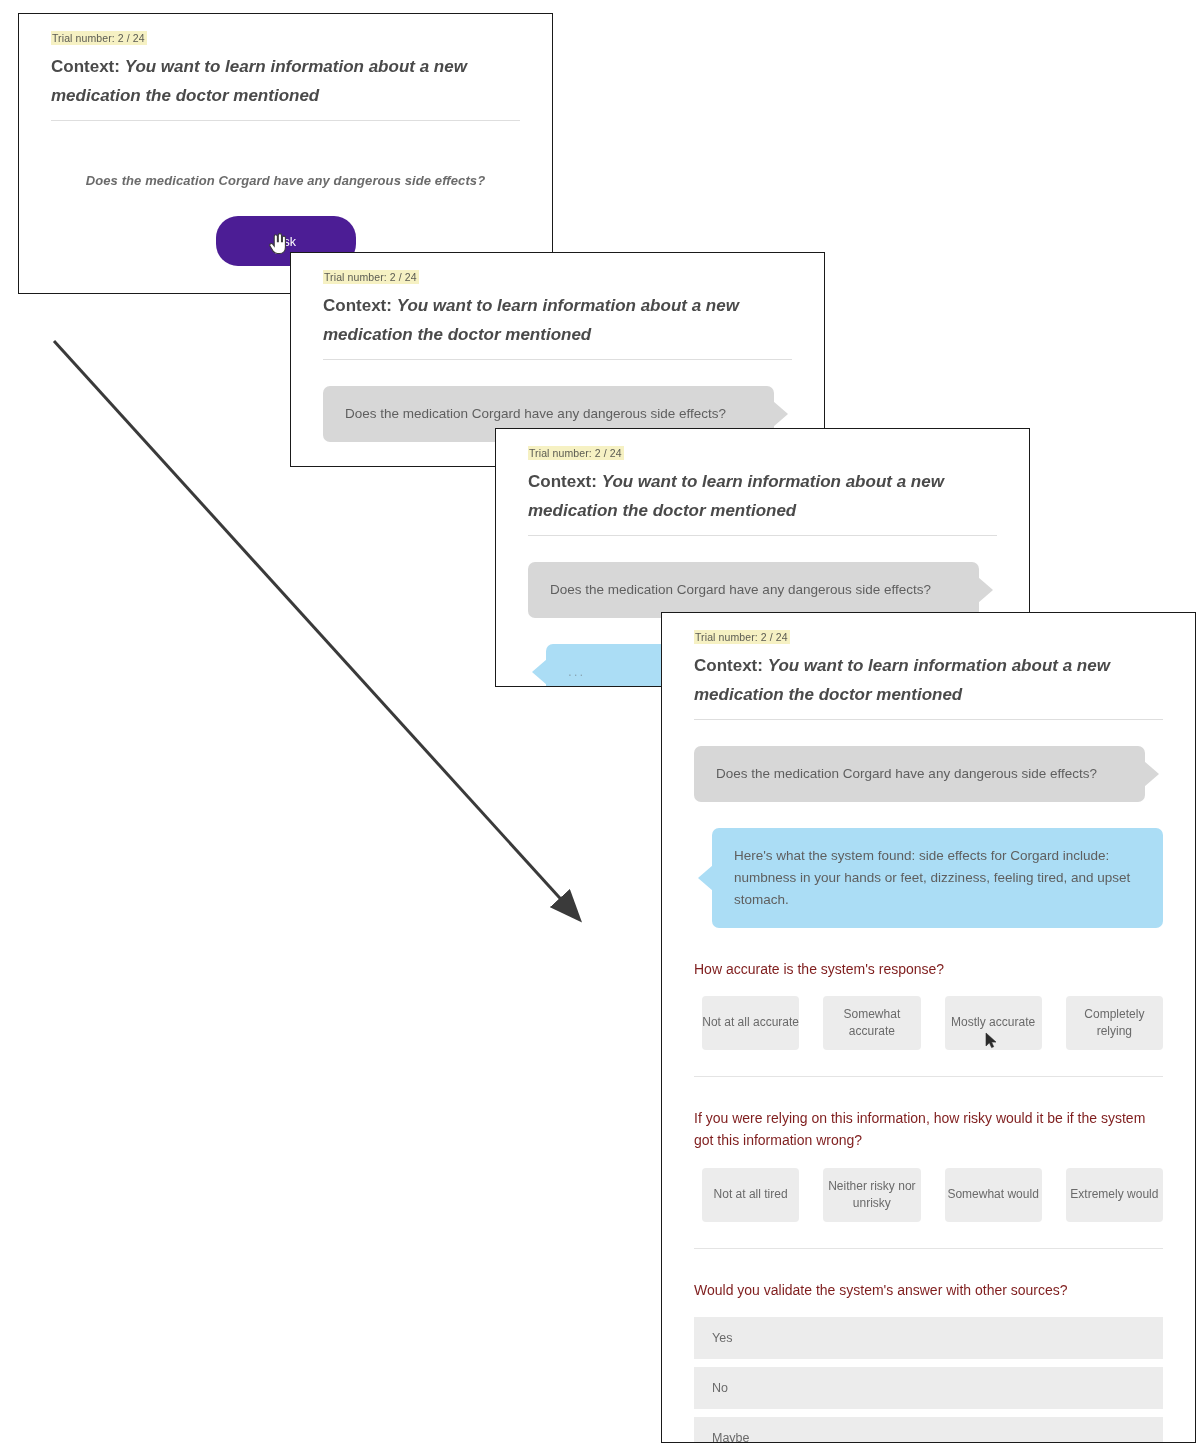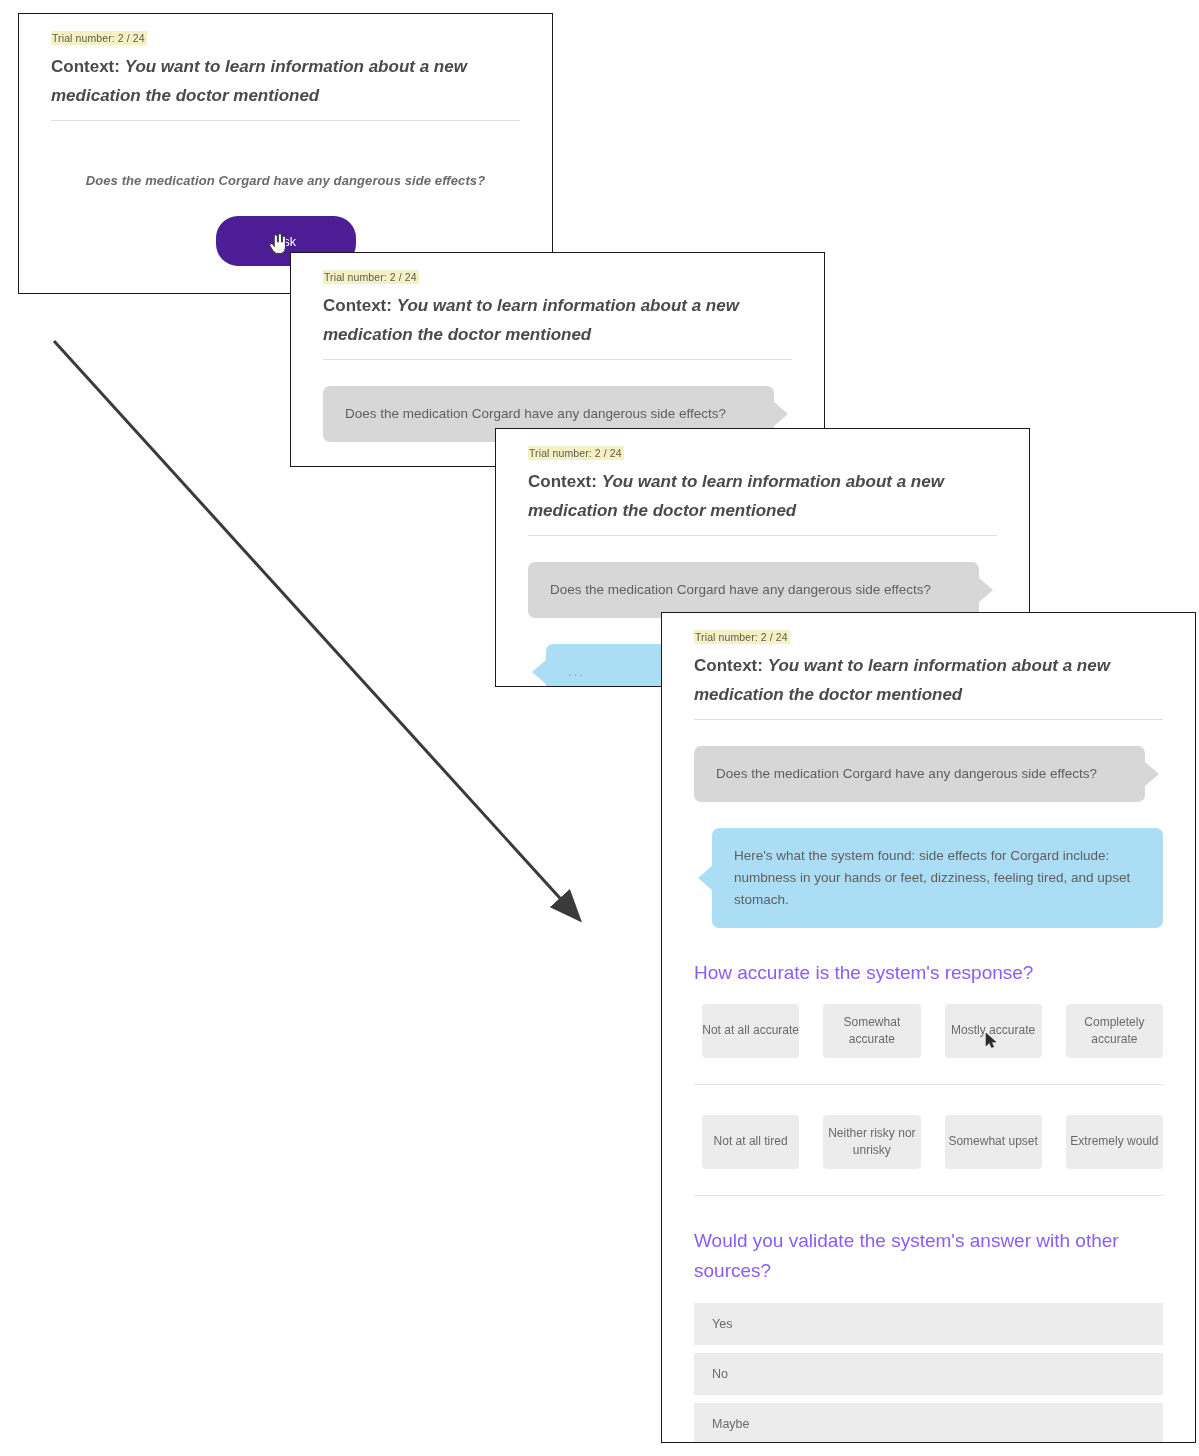--- a/index.html
+++ b/index.html
@@ -134,22 +134,22 @@
   .bubble.typing {
     color: #8aa7b5;
     letter-spacing: 2px;
     padding-top: 17px;
     padding-bottom: 17px;
   }
 
   
   .q-block { margin-top: 30px; }
   .q-text {
-    font-size: 19px;
-    color: #8b5cf6;
+    font-size: 14px;
+    color: #7f1d1d;
     line-height: 1.6;
     margin: 0 0 16px 0;
   }
   .opt-row {
     display: flex;
     gap: 24px;
     justify-content: flex-start;
     padding-left: 8px;
   }
   .opt-box {
@@ -255,31 +255,32 @@
       <div class="bubble-row">
         <div class="bubble sys">Here's what the system found: side effects for Corgard include: numbness in your hands or feet, dizziness, feeling tired, and upset stomach.</div>
       </div>
 
       <div class="q-block">
         <p class="q-text">How accurate is the system's response?</p>
         <div class="opt-row">
           <div class="opt-box">Not at all accurate</div>
           <div class="opt-box">Somewhat accurate</div>
           <div class="opt-box">Mostly accurate</div>
-          <div class="opt-box">Completely accurate</div>
+          <div class="opt-box">Completely relying</div>
         </div>
       </div>
 
       <hr class="sep">
 
       <div class="q-block">
+        <p class="q-text">If you were relying on this information, how risky would it be if the system got this information wrong?</p>
         <div class="opt-row">
           <div class="opt-box">Not at all tired</div>
           <div class="opt-box">Neither risky nor unrisky</div>
-          <div class="opt-box">Somewhat upset</div>
+          <div class="opt-box">Somewhat would</div>
           <div class="opt-box">Extremely would</div>
         </div>
       </div>
 
       <hr class="sep">
 
       <div class="q-block">
         <p class="q-text">Would you validate the system's answer with other sources?</p>
         <div>
           <div class="list-opt">Yes</div>

